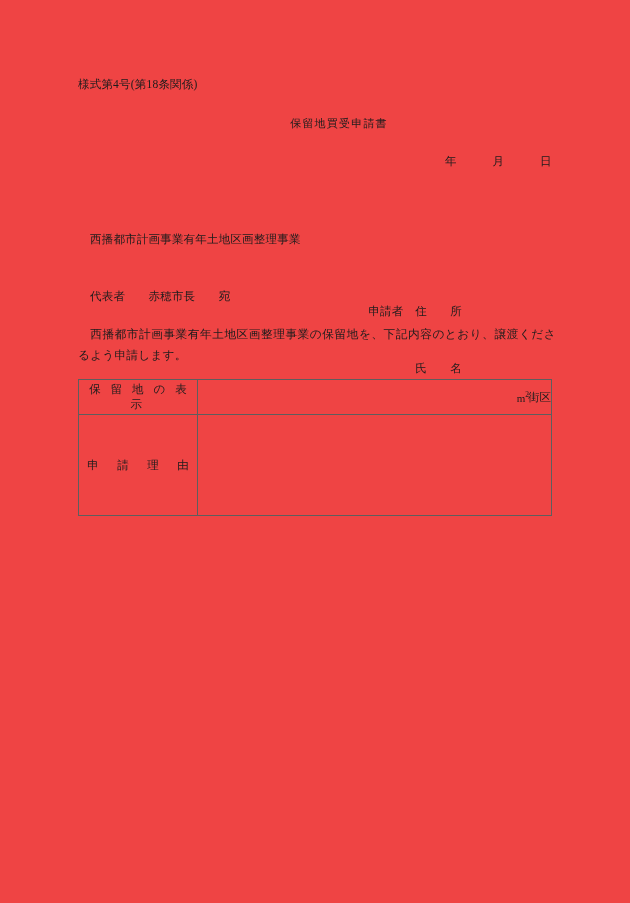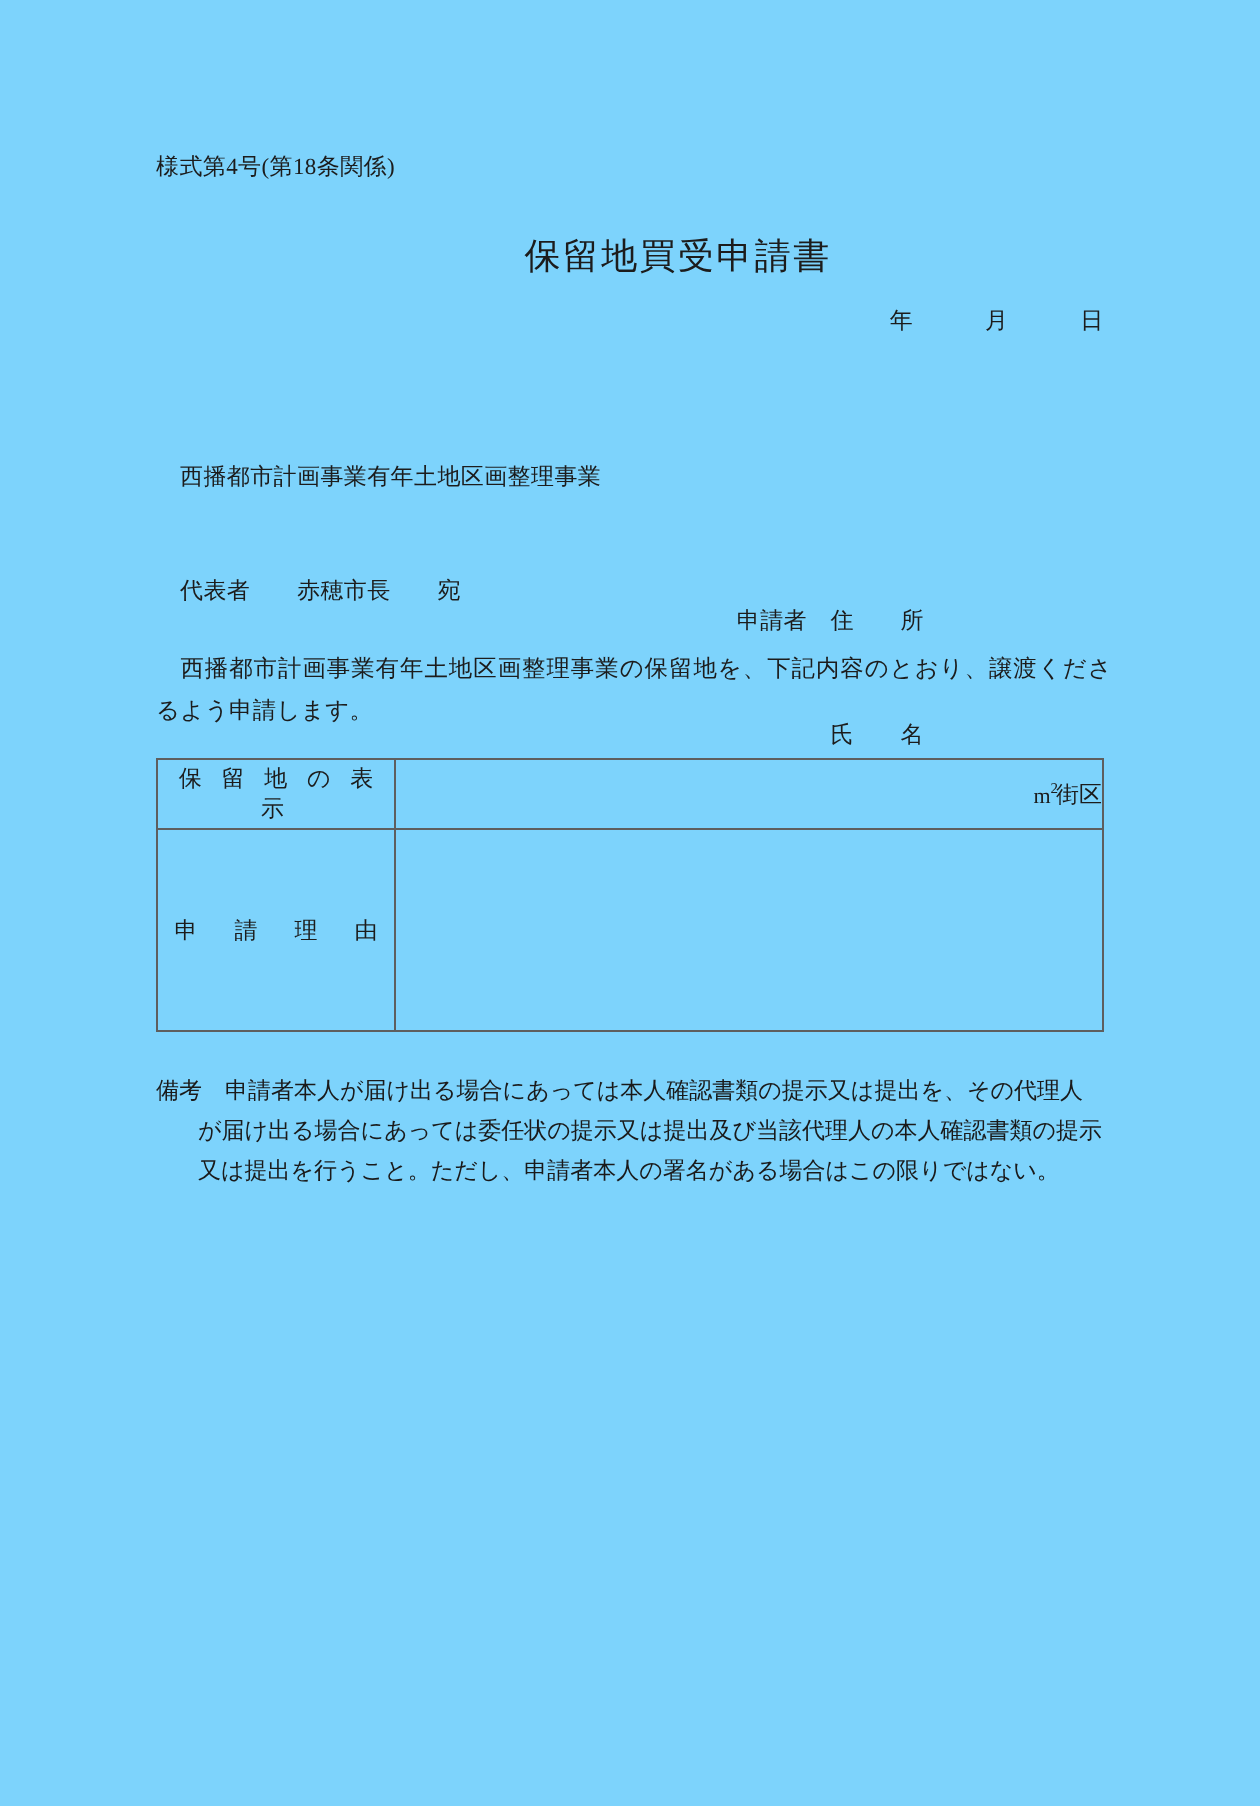--- a/index.html
+++ b/index.html
@@ -11,21 +11,21 @@
     width: 630px;
     height: 903px;
     position: relative;
     font-family: "Liberation Serif", "DejaVu Serif", serif;
     color: #1a1a1a;
     overflow: hidden;
   }
   .page {
     position: absolute;
     inset: 0;
-    background: #7dd3fc;
+    background: #ef4444;
   }
 
   
   .txt {
     position: absolute;
     white-space: pre;
     font-size: 11.5px;
     line-height: 1.55;
     letter-spacing: 0.2px;
     color: #1c1c1c;
@@ -35,21 +35,21 @@
   .form-no {
     left: 78px;
     top: 76px;
     font-size: 11.5px;
   }
   .doc-title {
     left: 0;
     right: 0;
     top: 115px;
     text-align: center;
-    font-size: 18px;
+    font-size: 11px;
     letter-spacing: 1.2px;
     margin-left: 48px;
   }
   .date-line {
     left: 0;
     right: 78px;
     top: 153px;
     text-align: right;
     font-size: 11.5px;
     letter-spacing: 0.4px;
@@ -169,19 +169,14 @@
           <span class="unit-mark"><span>m</span><sup>2</sup></span>
         </td>
       </tr>
       <tr class="reason-row">
         <td class="col-label label-cell">申　請　理　由</td>
         <td class="blank-cell"></td>
       </tr>
     </tbody>
   </table>
 
-  <div class="note">
-    <span class="note-line">備考　申請者本人が届け出る場合にあっては本人確認書類の提示又は提出を、その代理人</span>
-    <span class="note-line indent">が届け出る場合にあっては委任状の提示又は提出及び当該代理人の本人確認書類の提示</span>
-    <span class="note-line indent">又は提出を行うこと。ただし、申請者本人の署名がある場合はこの限りではない。</span>
-  </div>
 
 </div>
 
 </body></html>

